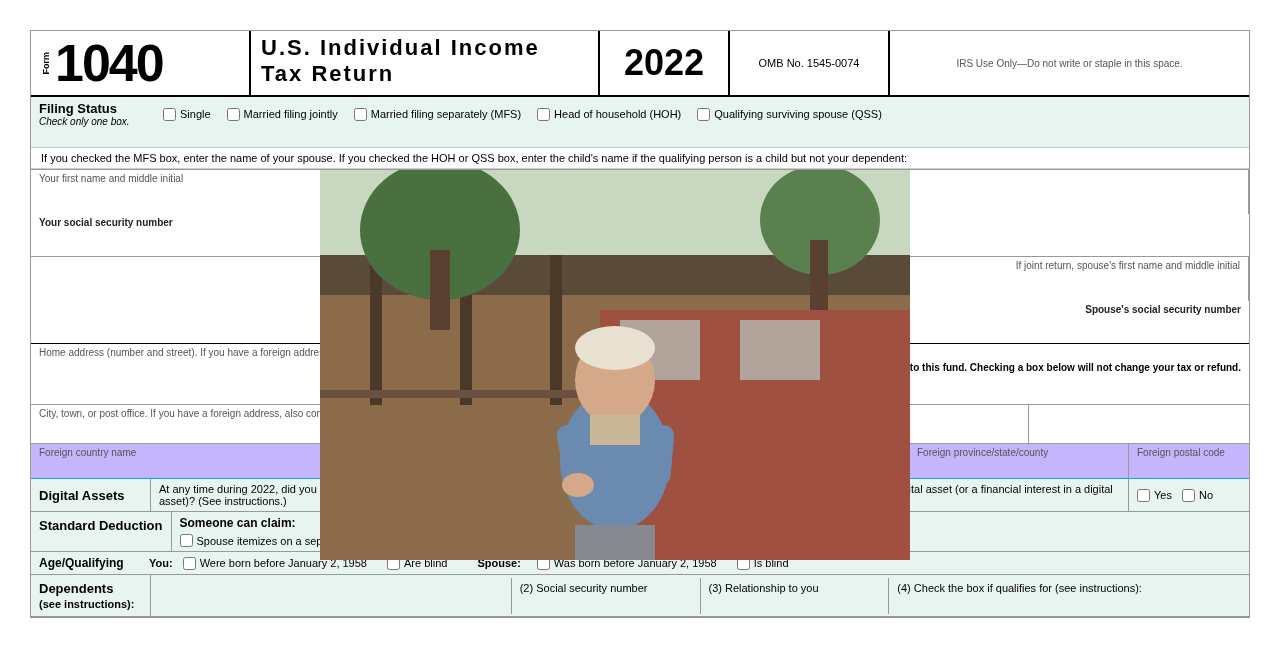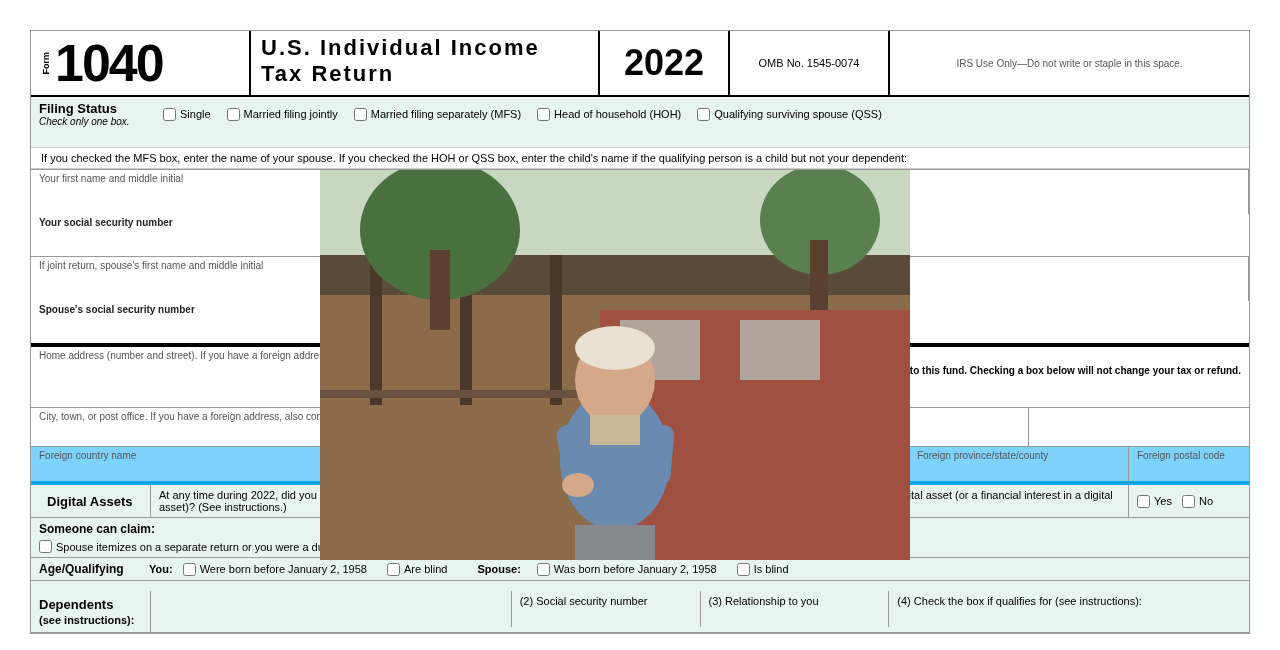--- a/index.html
+++ b/index.html
@@ -227,22 +227,22 @@
 
     .pec-checkboxes {
       display: flex;
       gap: 10px;
       margin-top: 4px;
     }
 
     
     .foreign-row {
       display: flex;
-      border-bottom: 4px solid #0ea5e9;
-      background: #7dd3fc;
+      border-bottom: 1px solid #0ea5e9;
+      background: #c4b5fd;
     }
 
     .foreign-cell {
       flex: 1;
       padding: 3px 8px;
       font-size: 10px;
       color: #555;
       border-right: 1px solid #999;
       min-height: 34px;
     }
@@ -265,21 +265,21 @@
     
     .digital-assets-row {
       display: flex;
       border-bottom: 1px solid #999;
       background: #e8f4f0;
       align-items: stretch;
     }
 
     .da-title-cell {
       min-width: 120px;
-      padding: 6px 16px;
+      padding: 6px 8px;
       font-weight: 900;
       font-size: 13px;
       border-right: 1px solid #999;
       display: flex;
       align-items: center;
     }
 
     .da-content-cell {
       flex: 1;
       padding: 4px 8px;
@@ -333,22 +333,21 @@
       font-weight: 900;
       font-size: 12px;
       min-width: 100px;
     }
 
     
     .dependents-row {
       display: flex;
       background: #e8f4f0;
       border-bottom: 1px solid #999;
-      align-items: flex-start;
-      margin-top: 10px;
+      align-items: center;
     }
 
     .dep-title-cell {
       min-width: 120px;
       padding: 6px 8px;
       font-weight: 900;
       font-size: 13px;
       border-right: 1px solid #999;
     }
 
@@ -441,21 +440,21 @@
       <div class="ssn-dashes">
         <span>___</span>
         <span class="ssn-separator">|</span>
         <span>____</span>
         <span class="ssn-separator">|</span>
         <span>_____</span>
       </div>
     </div>
   </div>
 
-  <div class="name-ssn-section" style="border-bottom:4px solid #000000;">
+  <div class="name-ssn-section" style="border-bottom:1px solid #000000;text-align:right;">
     <div class="name-block">
       <span>If joint return, spouse's first name and middle initial</span>
     </div>
     <div class="ssn-block">
       <span>Spouse's social security number</span>
       <div class="ssn-dashes">
         <span>___</span>
         <span class="ssn-separator">|</span>
         <span>____</span>
         <span class="ssn-separator">|</span>
@@ -516,20 +515,23 @@
         <span>Yes</span>
       </label>
       <label class="checkbox-item">
         <input type="checkbox" style="">
         <span>No</span>
       </label>
     </div>
   </div>
 
   <div class="std-deduction-row">
+    <div class="sd-title-cell">
+      <span>Standard Deduction</span>
+    </div>
     <div class="sd-content-cell">
       <div style="font-weight:bold;font-size:12px;">Someone can claim:</div>
       <div style="margin-top:4px;">
         <label class="checkbox-item">
           <input type="checkbox" style="">
           <span>Spouse itemizes on a separate return or you were a dual-status alien</span>
         </label>
       </div>
     </div>
   </div>

